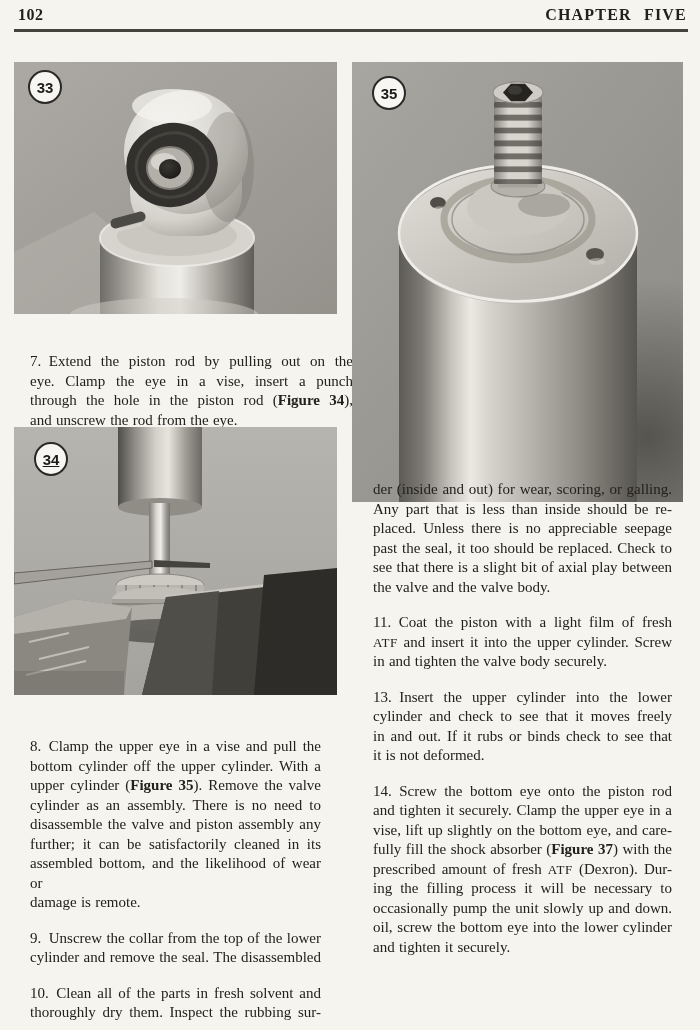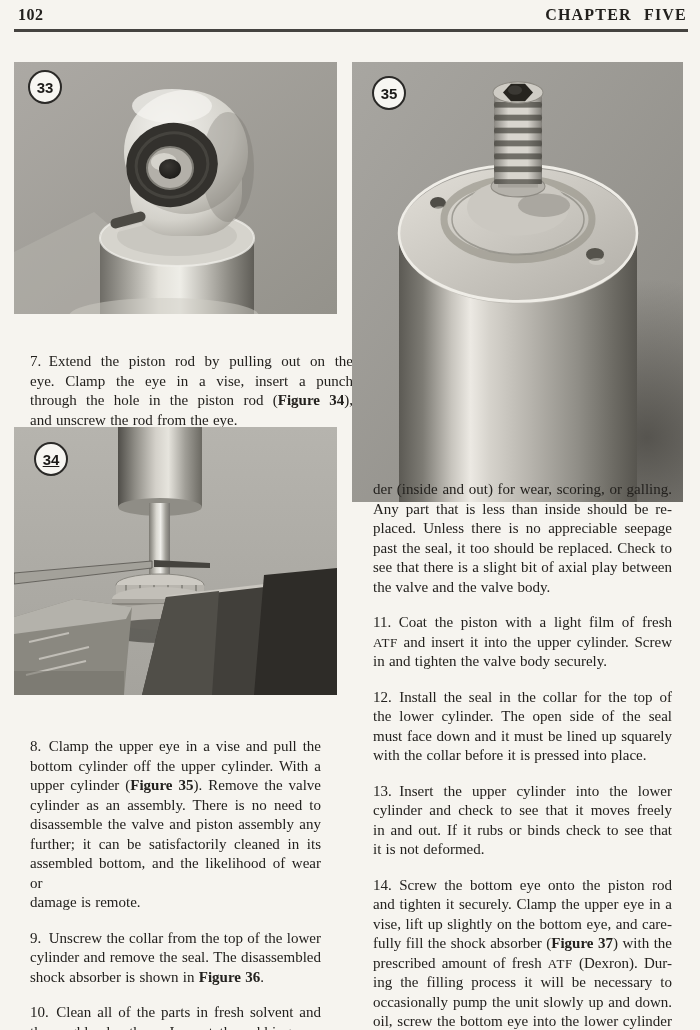--- a/index.html
+++ b/index.html
@@ -164,21 +164,20 @@
         <div class="line just">upper cylinder (<b>Figure 35</b>). Remove the valve</div>
         <div class="line just">cylinder as an assembly. There is no need to</div>
         <div class="line just">disassemble the valve and piston assembly any</div>
         <div class="line just">further; it can be satisfactorily cleaned in its</div>
         <div class="line just">assembled bottom, and the likelihood of wear or</div>
         <div class="line">damage is remote.</div>
       </div>
     <div class="para">
         <div class="line just">9. Unscrew the collar from the top of the lower</div>
         <div class="line just">cylinder and remove the seal. The disassembled</div>
-        <div class="line">shock absorber is shown in <b>Figure 36</b>.</div>
       </div>
     <div class="para">
         <div class="line just">10. Clean all of the parts in fresh solvent and</div>
         <div class="line just">thoroughly dry them. Inspect the rubbing sur-</div>
       </div>
   </div>
 
   <figure id="fig35">
     <svg viewBox="0 0 331 375" preserveAspectRatio="none">
       <defs>
@@ -263,26 +262,20 @@
         <div class="line just">past the seal, it too should be replaced. Check to</div>
         <div class="line just">see that there is a slight bit of axial play between</div>
         <div class="line">the valve and the valve body.</div>
       </div>
     <div class="para">
         <div class="line just">11. Coat the piston with a light film of fresh</div>
         <div class="line just"><span class="sc">ATF</span> and insert it into the upper cylinder. Screw</div>
         <div class="line">in and tighten the valve body securely.</div>
       </div>
     <div class="para">
-        <div class="line just">12. Install the seal in the collar for the top of</div>
-        <div class="line just">the lower cylinder. The open side of the seal</div>
-        <div class="line just">must face down and it must be lined up squarely</div>
-        <div class="line">with the collar before it is pressed into place.</div>
-      </div>
-    <div class="para">
         <div class="line just">13. Insert the upper cylinder into the lower</div>
         <div class="line just">cylinder and check to see that it moves freely</div>
         <div class="line just">in and out. If it rubs or binds check to see that</div>
         <div class="line">it is not deformed.</div>
       </div>
     <div class="para">
         <div class="line just">14. Screw the bottom eye onto the piston rod</div>
         <div class="line just">and tighten it securely. Clamp the upper eye in a</div>
         <div class="line just">vise, lift up slightly on the bottom eye, and care-</div>
         <div class="line just">fully fill the shock absorber (<b>Figure 37</b>) with the</div>

